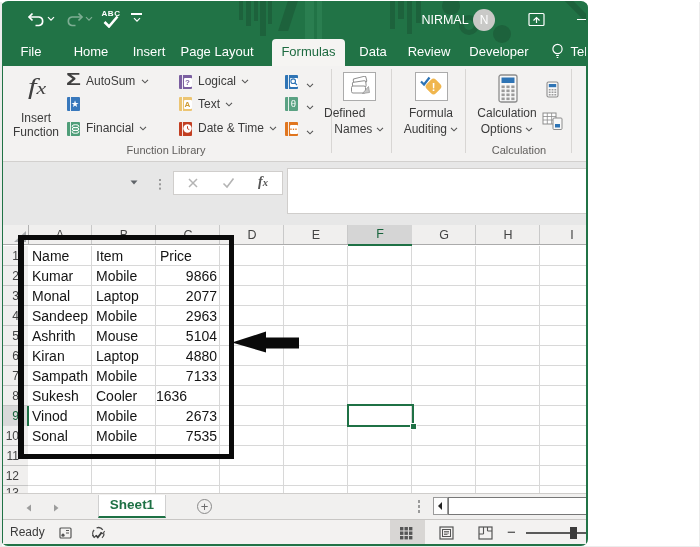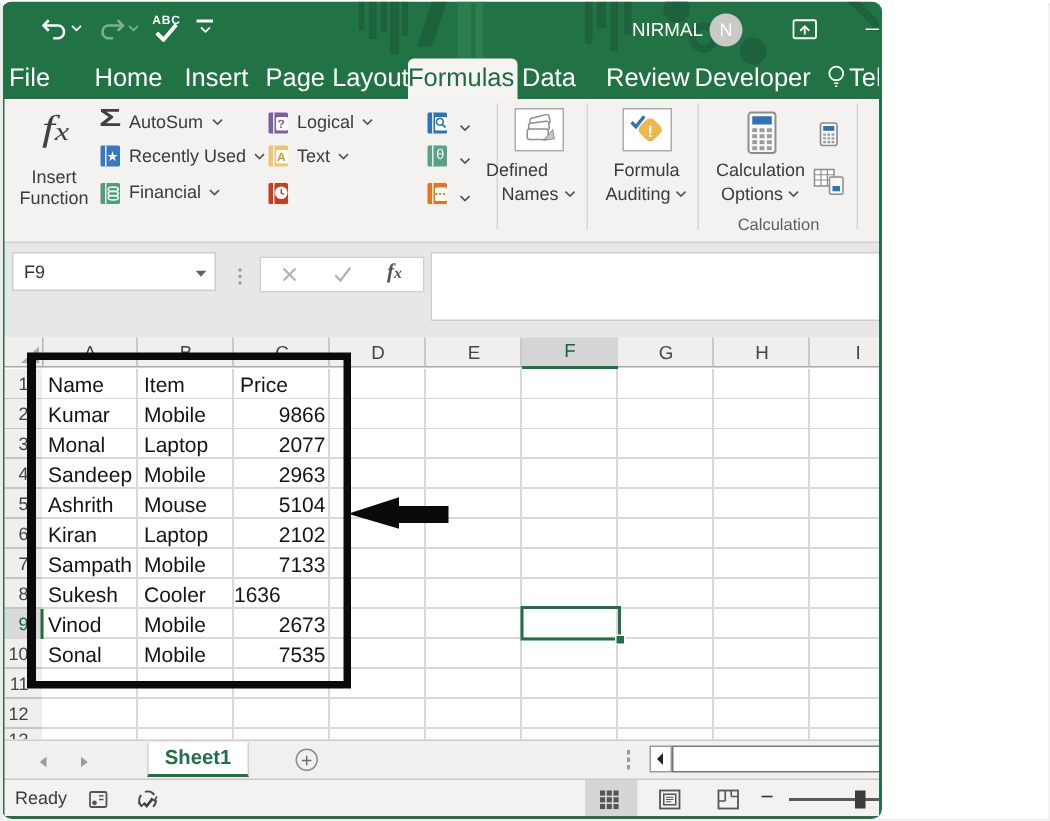--- a/index.html
+++ b/index.html
@@ -1,20 +1,20 @@
 <!DOCTYPE html>
 <html><head><meta charset="utf-8"><style>
 *{margin:0;padding:0;box-sizing:border-box}
 html,body{width:700px;height:547px;background:#fff;font-family:"Liberation Sans",sans-serif;overflow:hidden}
 #win{position:absolute;left:1px;top:1px;width:587px;height:545px;border-radius:7px 7px 7px 7px;overflow:hidden;background:#fff}
 .ab{position:absolute}
 
 #green{position:absolute;left:0;top:0;width:697px;height:65px;background:#217346;overflow:hidden}
 .dec{position:absolute;background:#1d623c}
-.tabt{position:absolute;top:37px;height:28px;line-height:27px;font-size:17px;color:#fff;text-align:left}
+.tabt{position:absolute;top:37px;height:28px;line-height:27px;font-size:13px;color:#fff;text-align:center}
 #seltab{position:absolute;left:271px;top:38px;width:73px;height:27px;background:#f5f4f2;border-radius:4px 4px 0 0}
 
 #ribbon{position:absolute;left:0;top:65px;width:697px;height:96px;background:#f3f2f1;border-bottom:1px solid #d2d0ce}
 .rl{position:absolute;font-size:12px;color:#3b3b3b;white-space:nowrap}
 .glabel{position:absolute;font-size:11px;color:#605e5c;text-align:center}
 .vsep{position:absolute;width:1px;background:#d8d6d4}
 .bk{position:absolute;width:13px;height:14px;border-radius:1px}
 .bk .sp{position:absolute;left:2.5px;top:0;width:1px;height:14px;background:rgba(255,255,255,.85)}
 .bk .gl{position:absolute;left:4.5px;top:2.5px;width:8px;height:9px;background:#fff;border-radius:1px;font-weight:bold;font-size:8px;line-height:9px;text-align:center}
 .chev{position:absolute}
@@ -129,23 +129,20 @@
   <div class="rl" style="left:0px;top:59px;width:70px;text-align:center">Function</div>
 
   <div class="ab" style="left:65px;top:5px;width:17px;height:17px;font-size:16.5px;font-weight:bold;color:#404040;line-height:17px;transform:scaleX(1.5);transform-origin:0 0">Σ</div>
   <div class="rl" style="left:85px;top:5px;height:20px;line-height:20px">AutoSum <svg class="chev" style="margin-left:2px" width="8" height="5" viewBox="0 0 8 5">
           <path d="M1 .8 L4 3.8 L7 .8" fill="none" stroke="#555" stroke-width="1.1"></path>
         </svg></div>
   <div class="bk" style="left:66px;top:31px;background:#3878bc">
         <div class="sp"></div>
         <div class="ab" style="left:3px;top:1px;width:10px;height:12px;color:#fff;font-size:9px;line-height:12px;text-align:center">★</div>
       </div>
-  <div class="rl" style="left:85px;top:28px;height:20px;line-height:20px">Recently Used <svg class="chev" style="margin-left:2px" width="8" height="5" viewBox="0 0 8 5">
-          <path d="M1 .8 L4 3.8 L7 .8" fill="none" stroke="#555" stroke-width="1.1"></path>
-        </svg></div>
   <div class="bk" style="left:66px;top:56px;background:#4f9e79">
         <div class="sp"></div>
         <svg class="ab" style="left:4px;top:2px" width="9" height="10" viewBox="0 0 9 10">
           <ellipse cx="4.5" cy="2.2" rx="3.4" ry="1.5" fill="none" stroke="#fff" stroke-width="1"></ellipse>
           <ellipse cx="4.5" cy="5" rx="3.4" ry="1.5" fill="none" stroke="#fff" stroke-width="1"></ellipse>
           <ellipse cx="4.5" cy="7.8" rx="3.4" ry="1.5" fill="none" stroke="#fff" stroke-width="1"></ellipse>
         </svg>
       </div>
   <div class="rl" style="left:85px;top:52px;height:20px;line-height:20px">Financial <svg class="chev" style="margin-left:2px" width="8" height="5" viewBox="0 0 8 5">
           <path d="M1 .8 L4 3.8 L7 .8" fill="none" stroke="#555" stroke-width="1.1"></path>
@@ -165,20 +162,23 @@
   <div class="rl" style="left:197px;top:28px;height:20px;line-height:20px">Text <svg class="chev" style="margin-left:2px" width="8" height="5" viewBox="0 0 8 5">
           <path d="M1 .8 L4 3.8 L7 .8" fill="none" stroke="#555" stroke-width="1.1"></path>
         </svg></div>
   <div class="bk" style="left:178px;top:56px;background:#c33f22">
         <div class="sp"></div>
         <svg class="ab" style="left:4px;top:2px" width="9" height="9" viewBox="0 0 9 9">
           <circle cx="4.5" cy="4.5" r="4.2" fill="#fff"></circle>
           <path d="M4.5 2.2 L4.5 4.7 L6.3 5.6" fill="none" stroke="#c33f22" stroke-width="1"></path>
         </svg>
       </div>
+  <div class="rl" style="left:197px;top:52px;height:20px;line-height:20px">Date &amp; Time <svg class="chev" style="margin-left:2px" width="8" height="5" viewBox="0 0 8 5">
+          <path d="M1 .8 L4 3.8 L7 .8" fill="none" stroke="#555" stroke-width="1.1"></path>
+        </svg></div>
 
   <div class="bk" style="left:284px;top:9px;background:#2e74b5">
         <div class="sp"></div>
         <div class="gl"></div>
         <svg class="ab" style="left:5px;top:3px" width="8" height="9" viewBox="0 0 8 9">
           <circle cx="3.2" cy="3.2" r="2.3" fill="none" stroke="#2e74b5" stroke-width="1.1"></circle>
           <path d="M4.9 4.9 L7 7" stroke="#2e74b5" stroke-width="1.2"></path>
         </svg>
       </div>
   <svg class="chev" style="left:305px;top:17px;position:absolute" width="8" height="5" viewBox="0 0 8 5">
@@ -191,20 +191,21 @@
   <svg class="chev" style="left:305px;top:39px;position:absolute" width="8" height="5" viewBox="0 0 8 5">
         <path d="M1 .8 L4 3.8 L7 .8" fill="none" stroke="#555" stroke-width="1.1"></path>
       </svg>
   <div class="bk" style="left:284px;top:56px;background:#e0761f">
         <div class="sp"></div>
         <div class="gl" style="color:#e0761f;font-size:9px;line-height:5px;font-weight:bold">...</div>
       </div>
   <svg class="chev" style="left:305px;top:64px;position:absolute" width="8" height="5" viewBox="0 0 8 5">
         <path d="M1 .8 L4 3.8 L7 .8" fill="none" stroke="#555" stroke-width="1.1"></path>
       </svg>
+  <div class="glabel" style="left:95px;top:78px;width:140px">Function Library</div>
   <div class="vsep" style="left:330px;top:3px;height:84px"></div>
 
   <div class="wbox" style="left:342px;top:5.5px;width:33px;height:29px;border-color:#ababab"></div>
   <svg class="ab" style="left:348px;top:10px" width="22" height="20" viewBox="0 0 22 20">
     <rect x="4.5" y="1.5" width="13" height="6" rx="1.5" fill="#fff" stroke="#8f8f8f" stroke-width="1" transform="rotate(-14 11 4.5)"></rect>
     <rect x="3.5" y="5.5" width="13.5" height="6" rx="1.5" fill="#fff" stroke="#8f8f8f" stroke-width="1" transform="rotate(-7 10 8.5)"></rect>
     <rect x="2.5" y="10" width="14" height="7" rx="1.5" fill="#fff" stroke="#8f8f8f" stroke-width="1"></rect>
     <path d="M13.5 17.5 L19.5 10.5 L20.5 16.5 Z" fill="#c9c9c9" stroke="#8f8f8f" stroke-width=".7"></path>
   </svg>
   <div class="rl" style="left:323px;top:40px;width:70px;">Defined</div>
@@ -268,21 +269,20 @@
     <rect x="11" y="6" width="9" height="11.5" rx="1" fill="#f7f7f7" stroke="#8c8c8c" stroke-width="1"></rect>
     <rect x="13" y="12" width="5" height="3.5" fill="#2e74b5"></rect>
   </svg>
   <div class="vsep" style="left:570px;top:3px;height:84px"></div>
   <div class="glabel" style="left:448px;top:78px;width:140px">Calculation</div>
   <svg class="ab" style="left:669px;top:80px" width="11" height="7" viewBox="0 0 11 7">
         <path d="M1 5.5 L5.5 1.5 L10 5.5" fill="none" stroke="#555" stroke-width="1.3"></path>
       </svg>
 </div>
 <div id="fstrip">
-  <div class="wbox" style="left:7px;top:6px;width:136px;height:26px;line-height:24px;font-size:12px;color:#333;padding-left:7px">F9</div>
   <svg class="ab" style="left:129px;top:18px" width="8" height="5" viewBox="0 0 8 5">
         <polygon points="0.5,0.5 7.5,0.5 4,4.5" fill="#5f6368"></polygon>
       </svg>
   <div class="ab" style="left:157.5px;top:17px;width:2.2px;height:2.2px;background:#9a9a9a;box-shadow:0 4.3px 0 #9a9a9a,0 8.6px 0 #9a9a9a"></div>
   <div class="wbox" style="left:172px;top:9px;width:110px;height:24px"></div>
   <svg class="ab" style="left:186px;top:15px" width="12" height="12" viewBox="0 0 12 12">
         <path d="M2 2 L10 10 M10 2 L2 10" stroke="#b4b4b4" stroke-width="1.5"></path>
       </svg>
   <svg class="ab" style="left:221px;top:15px" width="13" height="12" viewBox="0 0 13 12">
         <path d="M1.5 6.5 L5 10 L11.5 1.5" fill="none" stroke="#b4b4b4" stroke-width="1.6"></path>
@@ -335,21 +335,21 @@
       <div class="cell" style="left:95px;top:285px">Laptop</div>
       <div class="cell" style="left:155px;top:285px;width:61px;text-align:right">2077</div>
   <div class="cell" style="left:31px;top:305px">Sandeep</div>
       <div class="cell" style="left:95px;top:305px">Mobile</div>
       <div class="cell" style="left:155px;top:305px;width:61px;text-align:right">2963</div>
   <div class="cell" style="left:31px;top:325px">Ashrith</div>
       <div class="cell" style="left:95px;top:325px">Mouse</div>
       <div class="cell" style="left:155px;top:325px;width:61px;text-align:right">5104</div>
   <div class="cell" style="left:31px;top:345px">Kiran</div>
       <div class="cell" style="left:95px;top:345px">Laptop</div>
-      <div class="cell" style="left:155px;top:345px;width:61px;text-align:right">2102</div>
+      <div class="cell" style="left:155px;top:345px;width:61px;text-align:right">4880</div>
   <div class="cell" style="left:31px;top:365px">Sampath</div>
       <div class="cell" style="left:95px;top:365px">Mobile</div>
       <div class="cell" style="left:155px;top:365px;width:61px;text-align:right">7133</div>
   <div class="cell" style="left:31px;top:385px">Sukesh</div>
       <div class="cell" style="left:95px;top:385px">Cooler</div>
       <div class="cell" style="left:155px;top:385px;width:61px;text-align:left">1636</div>
   <div class="cell" style="left:31px;top:405px">Vinod</div>
       <div class="cell" style="left:95px;top:405px">Mobile</div>
       <div class="cell" style="left:155px;top:405px;width:61px;text-align:right">2673</div>
   <div class="cell" style="left:31px;top:425px">Sonal</div>

